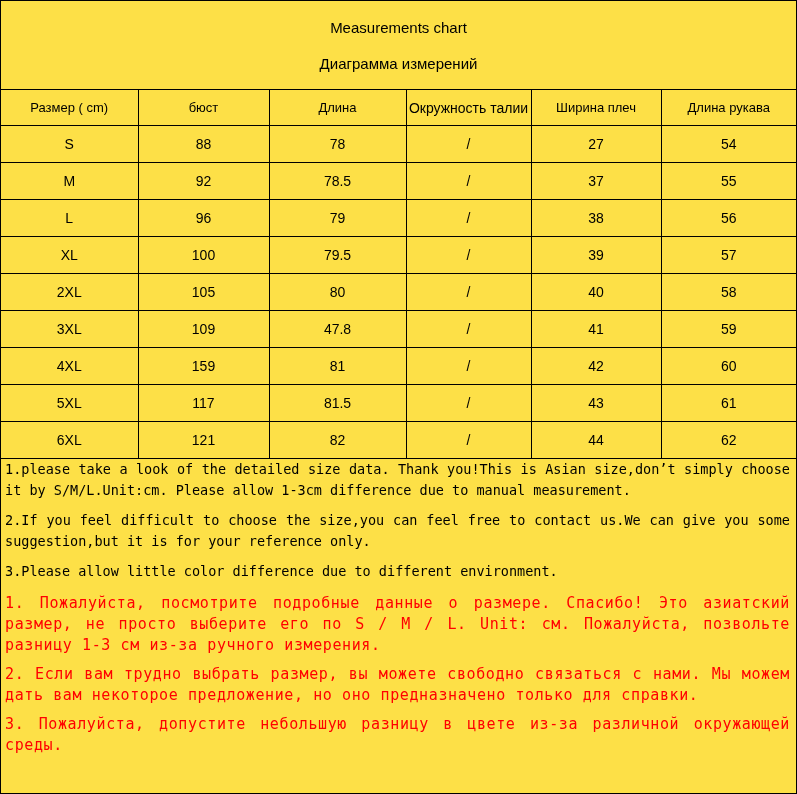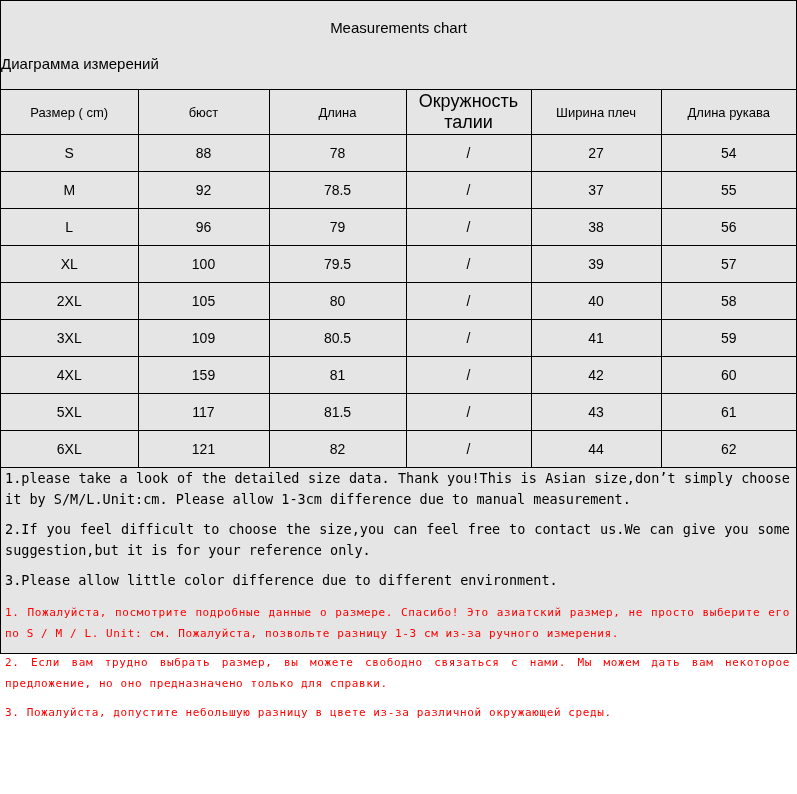--- a/index.html
+++ b/index.html
@@ -10,36 +10,36 @@
   body {
     width: 797px;
     height: 794px;
     font-family: "Liberation Sans", sans-serif;
     color: #000000;
     overflow: hidden;
   }
   .page {
     position: relative;
     width: 797px;
-    height: 654px;
+    height: 794px;
     box-sizing: border-box;
     border: 1px solid #000000;
-    background: #e5e5e5;
+    background: #fde047;
   }
   .titles {
     padding-top: 16px;
   }
   .title-main {
     text-align: center;
     font-size: 15px;
     line-height: 22px;
     color: #000;
   }
   .title-sub {
-    text-align: left;
+    text-align: center;
     font-size: 15px;
     line-height: 22px;
     color: #000;
     padding-top: 14px;
     padding-bottom: 14px;
   }
   table.chart {
     width: 100%;
     border-collapse: collapse;
     table-layout: fixed;
@@ -57,21 +57,21 @@
   table.chart td.vsep {
     border-right: 1px solid #000000;
   }
   table.chart tr.hdr td, table.chart tr.hdr2 td {
     height: 33px;
   }
   table.chart tr.hdr2 td {
     font-size: 13px;
   }
   table.chart tr.hdr2 td.tight {
-    font-size: 18px;
+    font-size: 14px;
   }
   col.c0 { width: 137px; }
   col.c1 { width: 131px; }
   col.c2 { width: 137px; }
   col.c3 { width: 125px; }
   col.c4 { width: 130px; }
   col.c5 { width: 135px; }
 
   .attention {
     font-family: "DejaVu Sans Mono", "Liberation Mono", monospace;
@@ -89,21 +89,21 @@
     line-height: 21px;
     color: #000;
     padding-bottom: 9px;
     text-align: justify;
   }
   .notes-ru {
     padding: 2px 6px 0 4px;
   }
   .note-ru {
     font-family: "DejaVu Sans Mono", "Liberation Mono", monospace;
-    font-size: 11px;
+    font-size: 15px;
     line-height: 21px;
     color: #ff0000;
     padding-bottom: 8px;
     text-align: justify;
     letter-spacing: 0.6px;
   }
 </style>
 </head>
 <body>
 
@@ -169,21 +169,21 @@
         <td class="vsep">2XL</td>
         <td class="vsep">105</td>
         <td class="vsep">80</td>
         <td class="vsep">/</td>
         <td class="vsep">40</td>
         <td>58</td>
       </tr>
       <tr>
         <td class="vsep">3XL</td>
         <td class="vsep">109</td>
-        <td class="vsep">80.5</td>
+        <td class="vsep">47.8</td>
         <td class="vsep">/</td>
         <td class="vsep">41</td>
         <td>59</td>
       </tr>
       <tr>
         <td class="vsep">4XL</td>
         <td class="vsep">159</td>
         <td class="vsep">81</td>
         <td class="vsep">/</td>
         <td class="vsep">42</td>

